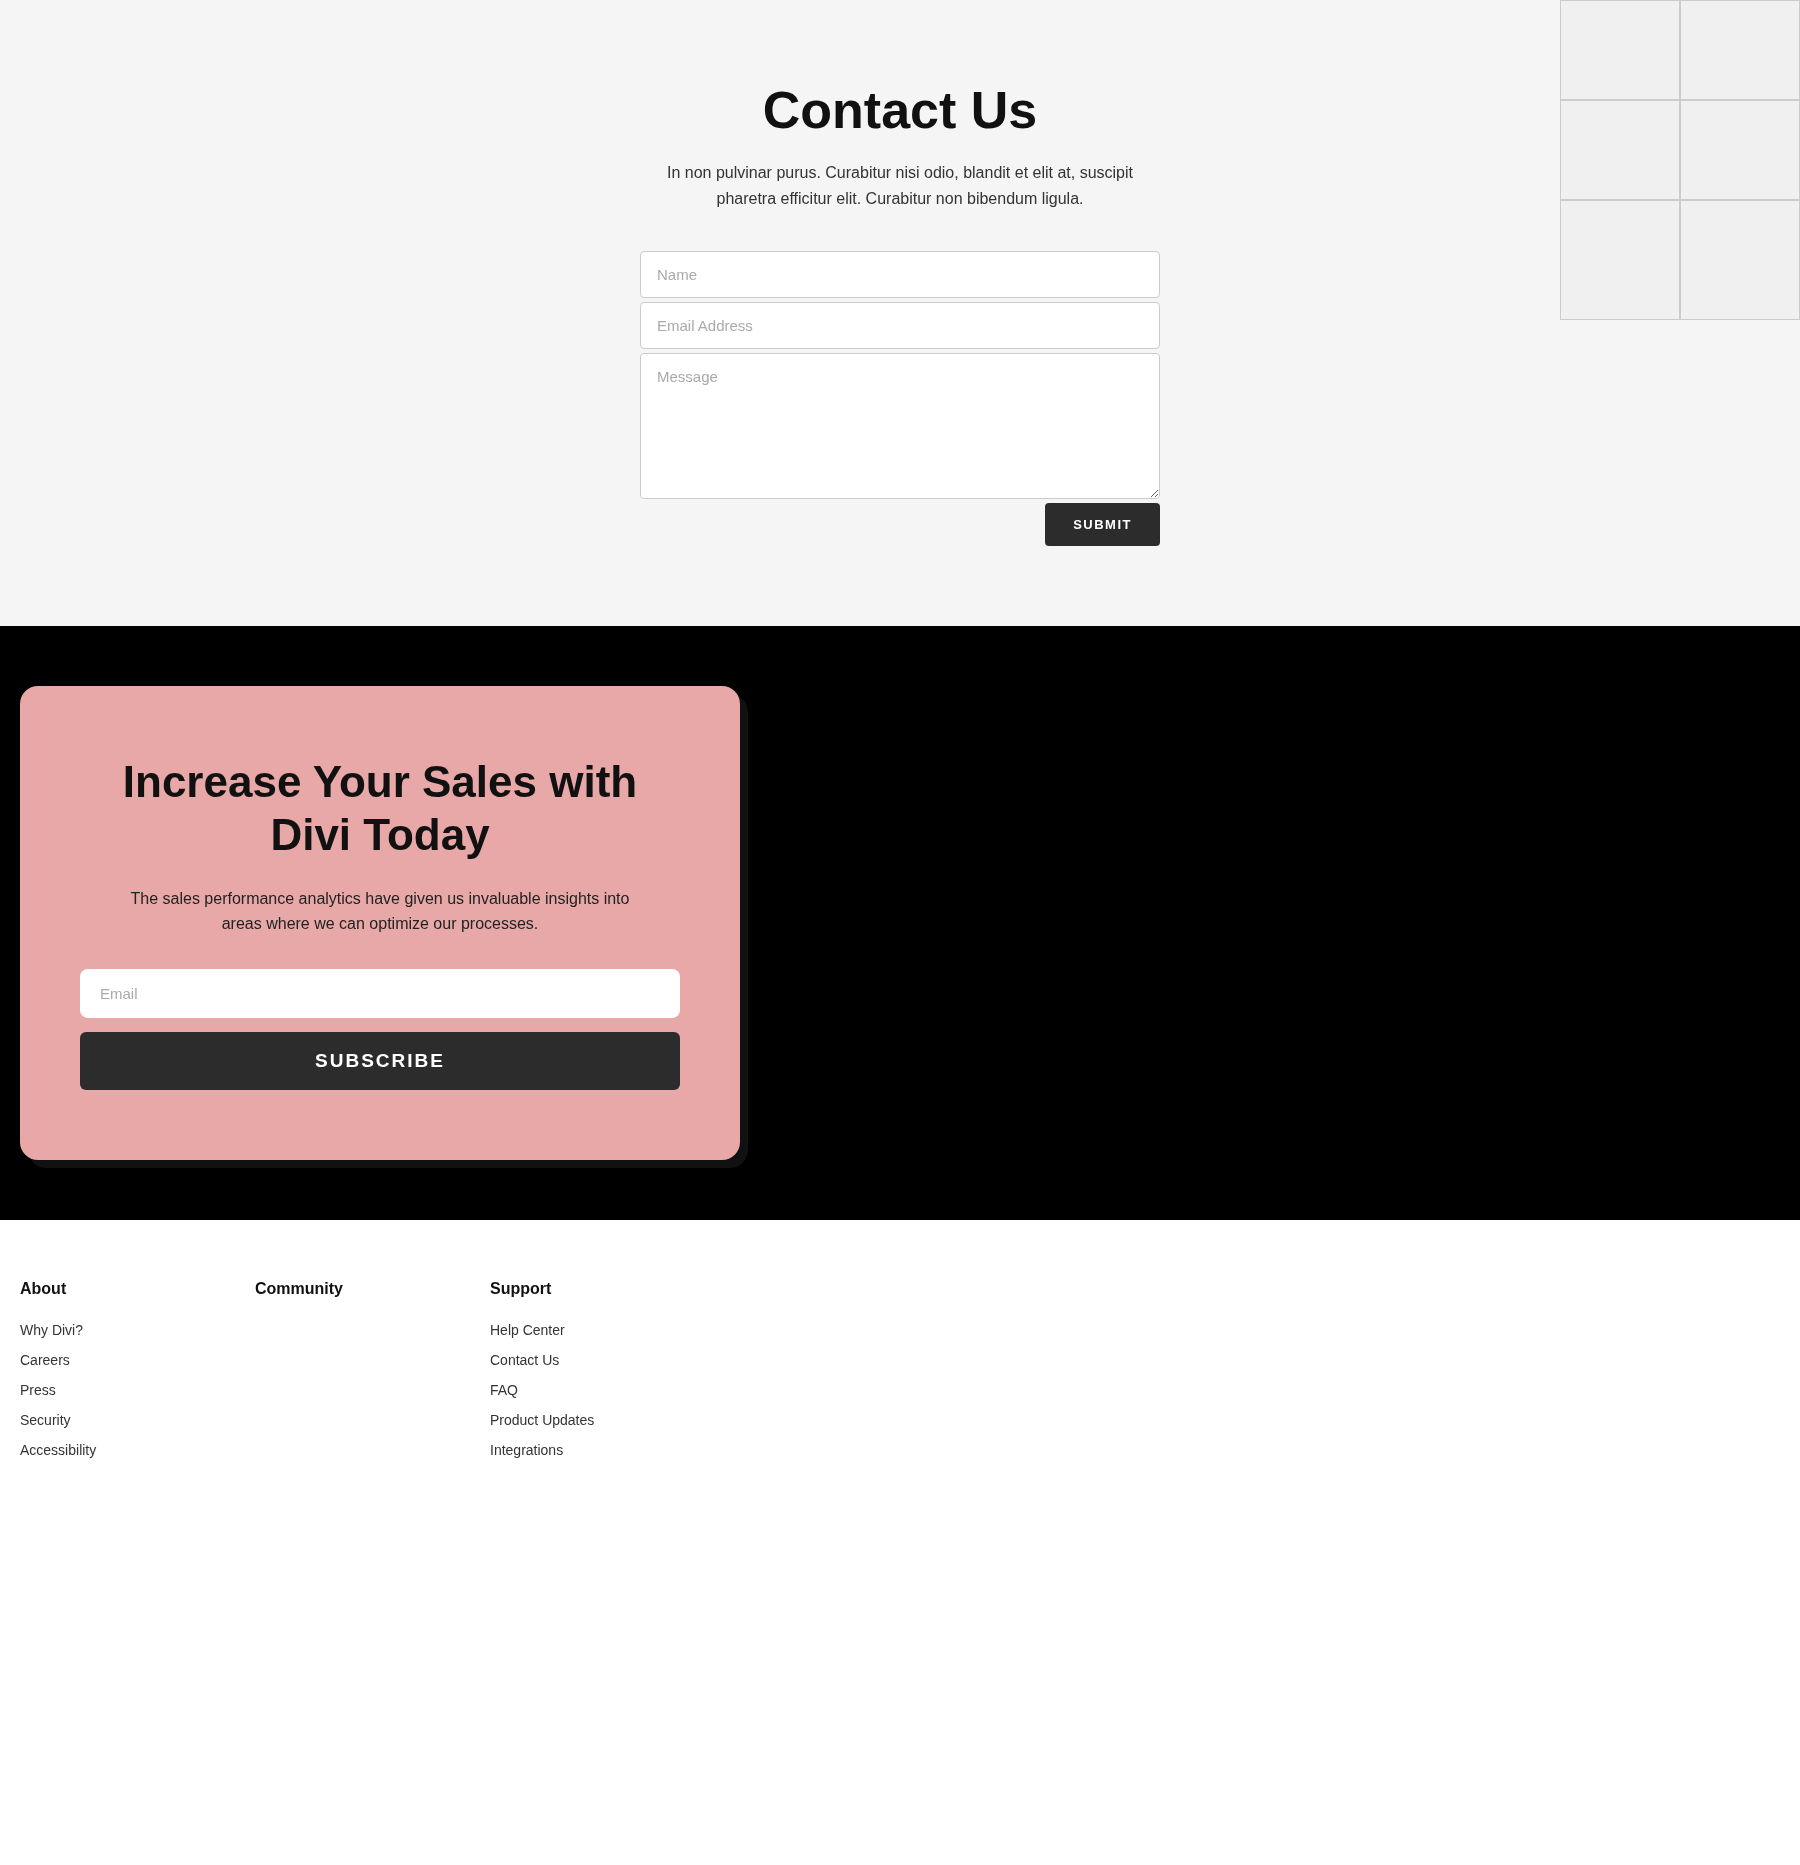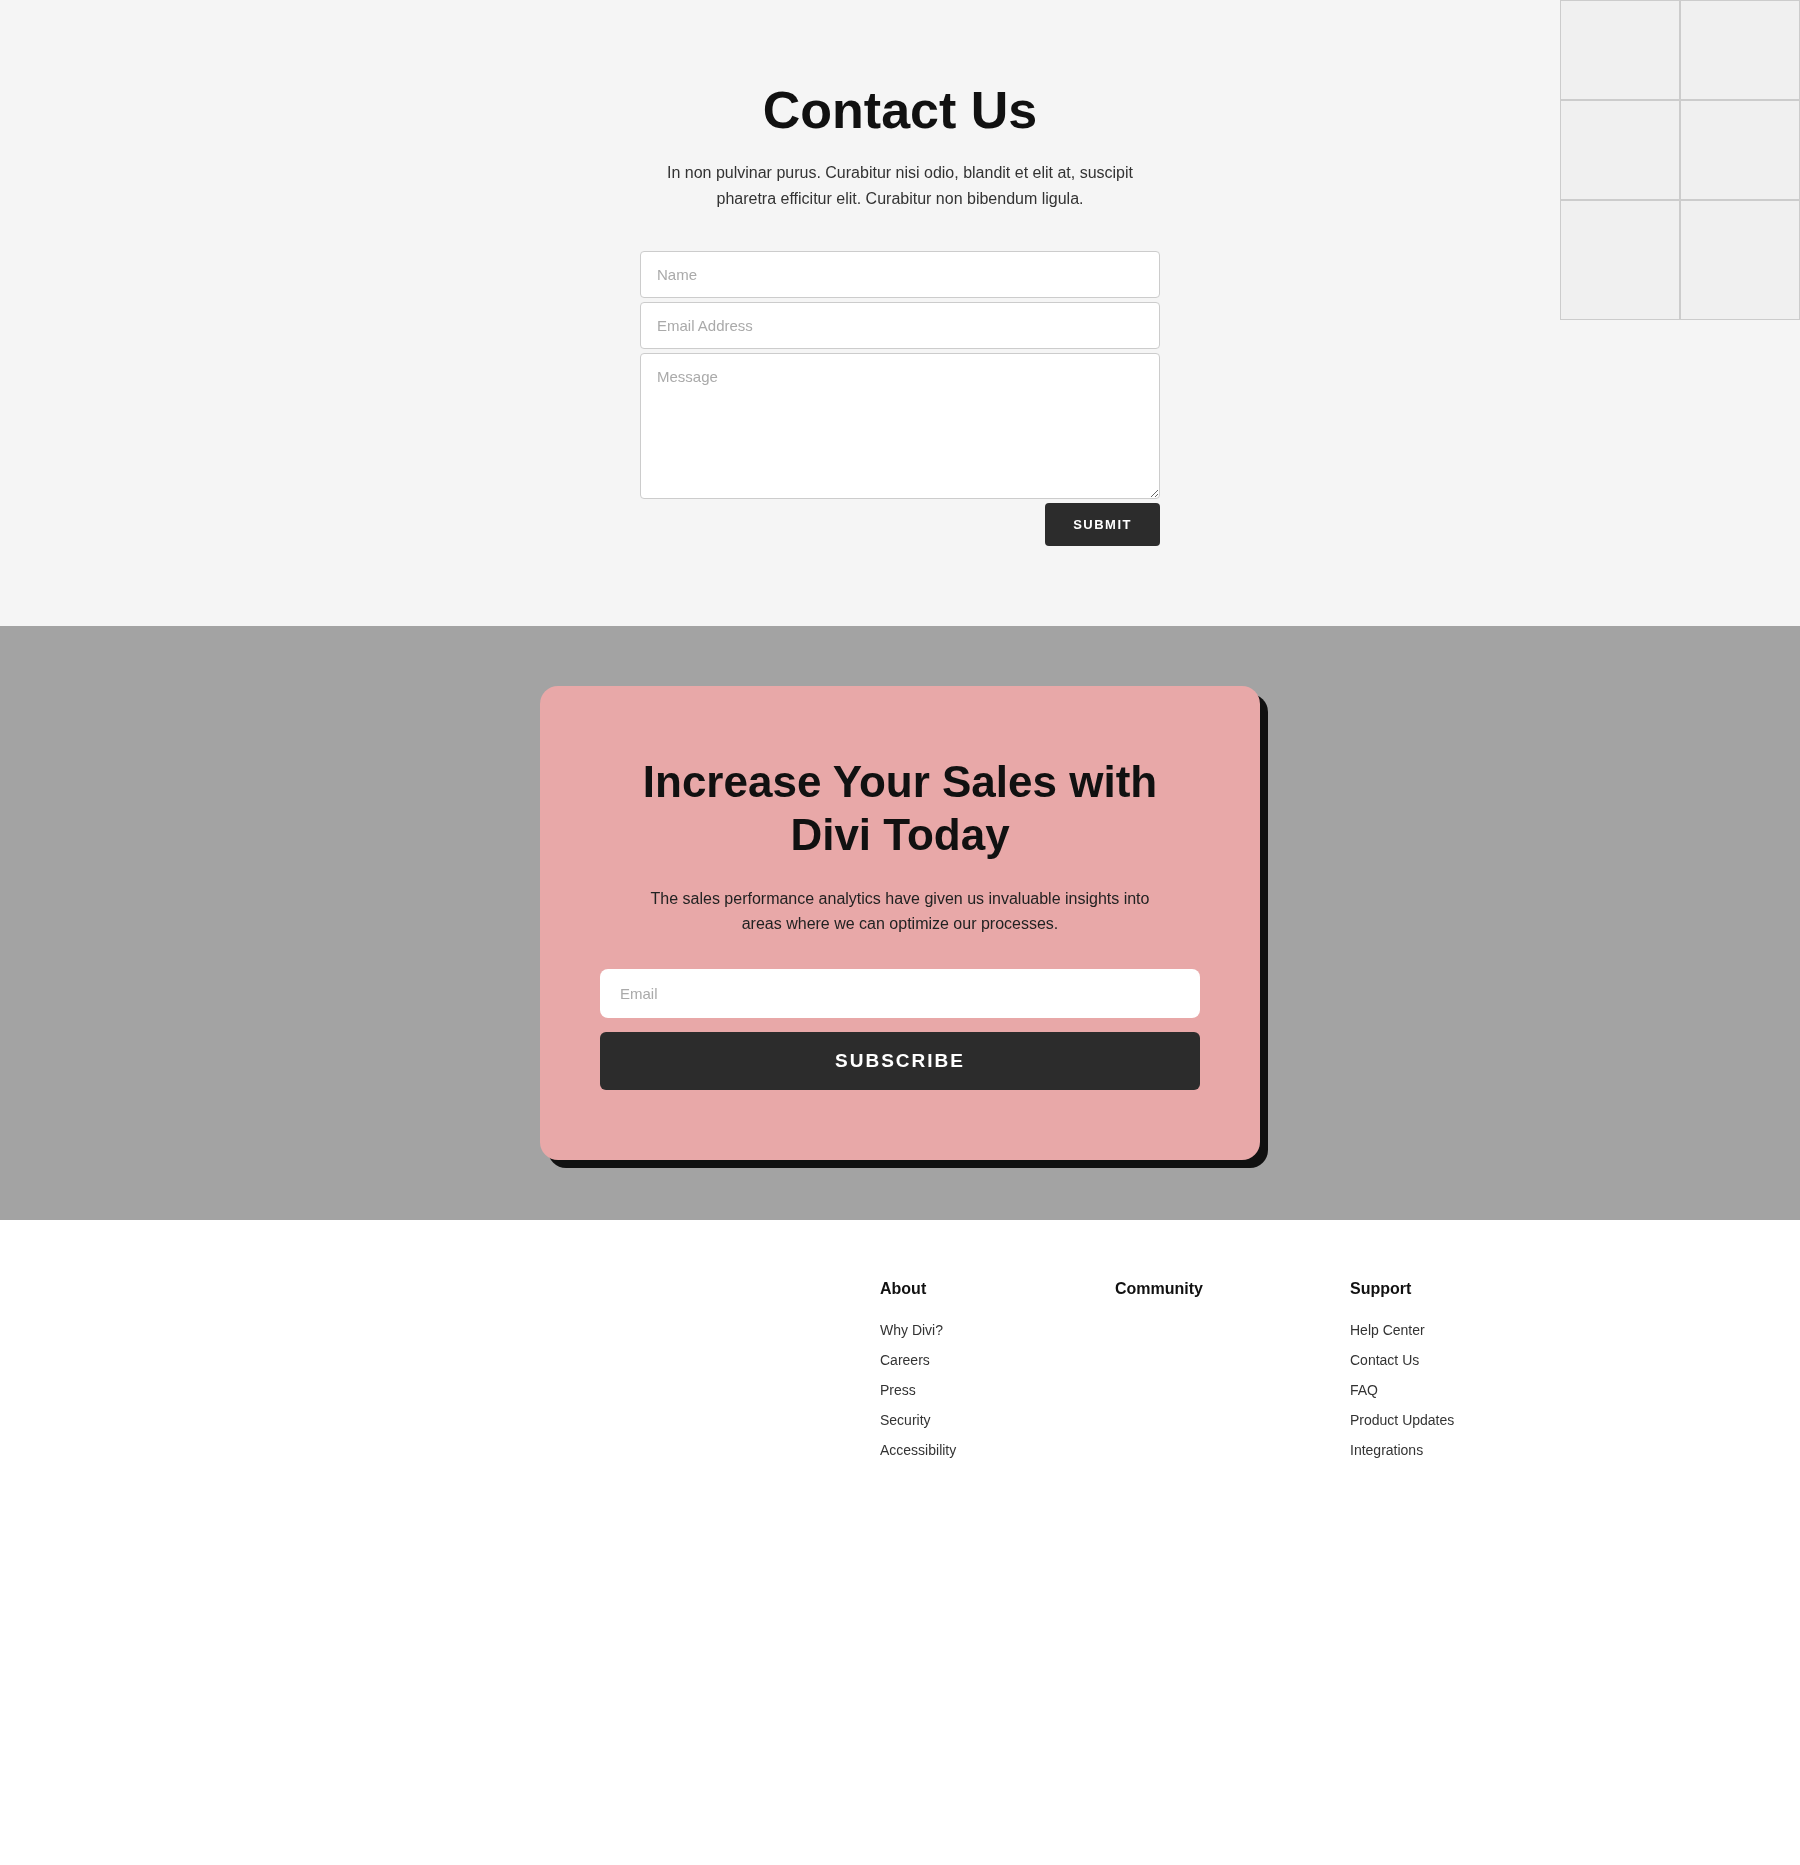--- a/index.html
+++ b/index.html
@@ -98,23 +98,22 @@
 
     .grid-cell {
       border: 1px solid #ccc;
       background: #f0f0f0;
     }
 
     
     .cta-section {
       padding: 60px 20px;
       display: flex;
-      justify-content: center;
       align-items: center;
-      background: #a3a3a3;
+      background: #000000;
     }
 
     .cta-card {
       background: #e8a8a8;
       border-radius: 18px;
       padding: 70px 60px;
       max-width: 720px;
       width: 100%;
       text-align: center;
       box-shadow: 8px 8px 0px #111;
@@ -168,21 +167,21 @@
       letter-spacing: 2px;
       cursor: pointer;
       text-transform: uppercase;
     }
 
     
     .footer {
       padding: 60px 20px 80px;
       background: #fff;
       display: flex;
-      justify-content: flex-end;
+      justify-content: flex-start;
     }
 
     .footer-inner {
       max-width: 900px;
       width: 100%;
       display: grid;
       grid-template-columns: repeat(4, 1fr);
       gap: 40px;
     }
 

